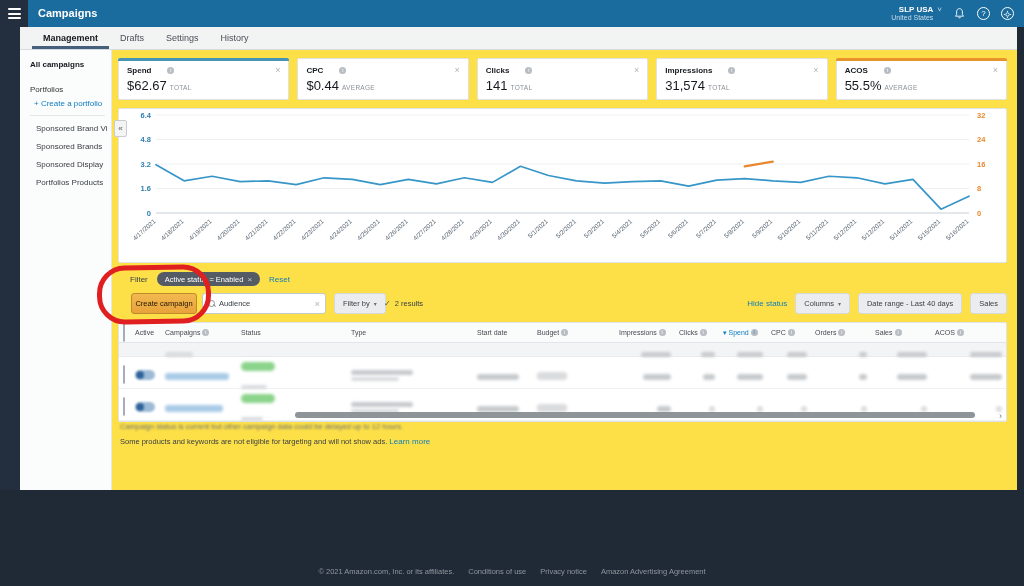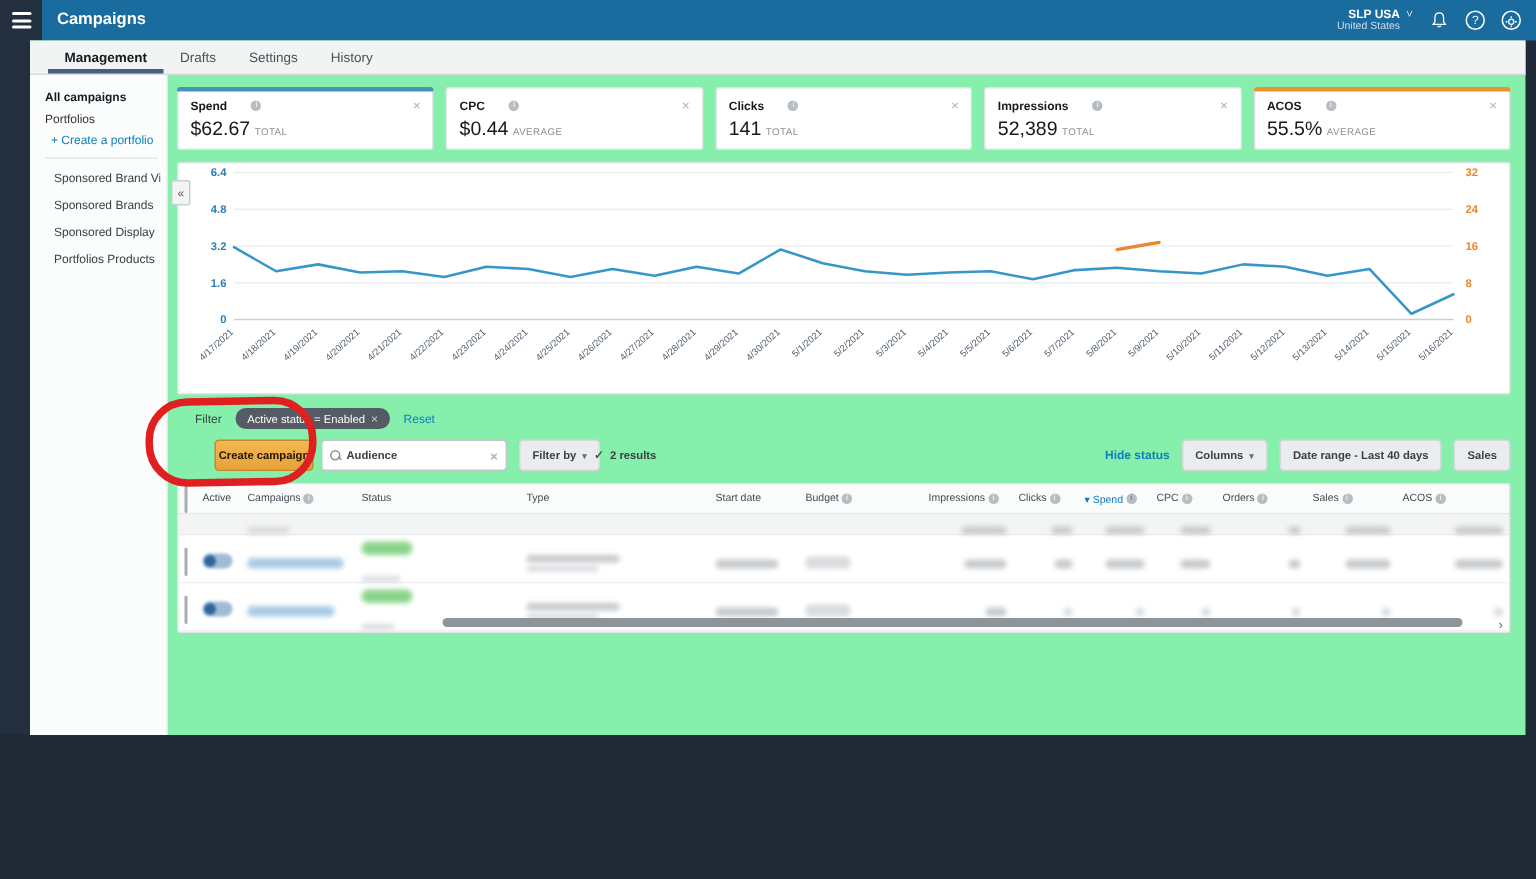--- a/index.html
+++ b/index.html
@@ -18,28 +18,28 @@
   .acct-name { font-size:8px; font-weight:bold; line-height:9px; }
   .acct-region { font-size:7px; color:#C9DEED; line-height:8px; }
   .acct-caret { font-size:8px; color:#C9DEED; }
   .hicon { width:13px; height:13px; border:1px solid #FFF; border-radius:50%; color:#FFF; font-size:8px; line-height:11px; text-align:center; cursor:pointer; display:inline-block; }
   .bell { width:13px; height:13px; cursor:pointer; }
 
   
   .rail { position:absolute; left:0; top:27px; width:20px; height:463px; background:#232F3E; }
 
   
-  .sheet { position:absolute; left:20px; top:27px; width:997px; height:463px; background:#86efac; }
+  .sheet { position:absolute; left:20px; top:27px; width:997px; height:463px; background:#fde047; }
   .tabbar { position:absolute; left:0; top:0; right:0; height:23px; background:#F2F3F3; border-bottom:1px solid #D8DBDD; display:flex; padding-left:12px; }
   .tab { padding:0 11px; font-size:9px; color:#4A5058; line-height:22px; cursor:pointer; border-bottom:3px solid transparent; }
   .tab.active { color:#16191F; font-weight:bold; border-bottom-color:#44607C; }
 
   .bodyrow { position:absolute; left:0; top:23px; right:0; bottom:0; display:flex; }
   .sidebar { width:92px; background:#FBFCFC; border-right:1px solid #E4E6E8; padding:10px 4px 0 10px; font-size:8px; color:#333; }
-  .sb-all { font-weight:bold; color:#16191F; margin-bottom:6px; cursor:pointer; }
+  .sb-all { font-weight:bold; color:#16191F; margin-bottom:16px; cursor:pointer; }
   .sb-port { margin-bottom:5px; }
   .sb-create { color:#0F7DBE; margin-left:4px; margin-bottom:7px; cursor:pointer; }
   .sb-div { border-top:1px solid #E4E6E8; margin:4px 2px 8px 0; }
   .sb-item { margin:0 0 9px 6px; color:#3A4046; cursor:pointer; white-space:nowrap; overflow:hidden; }
 
   .main { flex:1; position:relative; }
   .collapse-tab { position:absolute; left:2px; top:70px; width:13px; height:17px; background:#F4F4F4; border:1px solid #C9CDD1; border-radius:2px; font-size:8px; color:#555; text-align:center; line-height:15px; cursor:pointer; z-index:5; }
 
   
   .cards { position:absolute; left:6px; top:8px; right:10px; height:42px; display:flex; gap:8px; }
@@ -57,21 +57,21 @@
   .chartcard svg { position:absolute; inset:0; width:100%; height:100%; }
 
   
   .filterrow { position:absolute; left:18px; top:221px; height:16px; display:flex; align-items:center; gap:9px; }
   .filterlabel { font-size:8px; color:#3A4046; }
   .badge { background:#545B64; color:#FFF; font-size:7.5px; border-radius:9px; padding:2.5px 8px; display:flex; align-items:center; gap:4px; cursor:pointer; }
   .badge .x { color:#C9CDD1; font-size:8px; }
   .link { color:#0F7DBE; font-size:8px; cursor:pointer; text-decoration:none; }
 
   
-  .toolbar { position:absolute; left:18px; top:242px; right:10px; height:24px; display:flex; align-items:center;font-weight:bold; }
+  .toolbar { position:absolute; left:6px; top:242px; right:10px; height:24px; display:flex; align-items:center; }
   .btn-primary { position:absolute; left:13px; top:1px; height:21px; width:66px; background:linear-gradient(#F3B850,#E8A23A); border:1px solid #C18A2D; border-radius:3px; font-size:7.5px; color:#201505; text-align:center; line-height:19px; cursor:pointer; }
   .search { position:absolute; left:84px; top:1px; width:124px; height:21px; background:#FFF; border:1px solid #C3C8CC; border-radius:3px; display:flex; align-items:center; padding:0 5px; gap:4px; }
   .mag { width:7px; height:7px; flex:none; position:relative; }
   .mag::before { content:""; position:absolute; left:0; top:0; width:5px; height:5px; border:1px solid #8A9096; border-radius:50%; }
   .mag::after { content:""; position:absolute; left:5px; top:5px; width:3px; height:1px; background:#8A9096; transform:rotate(45deg); }
   .search-val { font-size:7.5px; color:#3A4046; flex:1; }
   .search-x { color:#AEB4BA; font-size:9px; cursor:pointer; }
   .btn { height:21px; background:#EBECED; border:1px solid #D6D9DC; border-radius:3px; font-size:7.5px; color:#3A4046; line-height:19px; padding:0 8px; cursor:pointer; white-space:nowrap; }
   .filterby { position:absolute; left:216px; top:1px; }
   .results { position:absolute; left:266px; top:0; height:23px; display:flex; align-items:center; gap:4px; font-size:7.5px; color:#3A4046; }
@@ -209,21 +209,21 @@
               </div>
             <div class="cval"><span>141</span><span class="csuf">TOTAL</span></div>
           </div>
           <div class="card">
             <i class="accent"></i>
             <div class="crow">
                 <span class="clabel">Impressions</span>
                 <span class="info-i">i</span>
                 <span class="card-x">×</span>
               </div>
-            <div class="cval"><span>52,389</span><span class="csuf">TOTAL</span></div>
+            <div class="cval"><span>31,574</span><span class="csuf">TOTAL</span></div>
           </div>
           <div class="card">
             <i class="accent" style="background: rgb(232, 147, 44);"></i>
             <div class="crow">
                 <span class="clabel">ACOS</span>
                 <span class="info-i">i</span>
                 <span class="card-x">×</span>
               </div>
             <div class="cval"><span>55.5%</span><span class="csuf">AVERAGE</span></div>
           </div>
@@ -416,20 +416,27 @@
             <div class="cell" style="text-align:right;padding-right:6px;"><i class="blob b-lt" style="width:6px;"></i></div>
             <div class="cell" style="text-align:right;padding-right:6px;"><i class="blob b-lt" style="width:6px;"></i></div>
             <div class="cell" style="text-align:right;padding-right:6px;"><i class="blob b-lt" style="width:6px;"></i></div>
             <div class="cell" style="text-align:right;padding-right:6px;"><i class="blob b-lt" style="width:6px;"></i></div>
           </div>
 
           <div class="hscroll-thumb"></div>
           <div class="hscroll-next">›</div>
         </div>
 
+        <div class="notes">
+          <div class="note1">Campaign status is current but other campaign data could be delayed up to 12 hours.</div>
+          <div class="note2"><span>Some products and keywords are not eligible for targeting and will not show ads.</span> <a class="link">Learn more</a></div>
+        </div>
 
       </div>
     </div>
   </div>
 
+  <div class="footer">
+    <span>© 2021 Amazon.com, Inc. or its affiliates.</span><span class="flink">Conditions of use</span><span class="flink">Privacy notice</span><span class="flink">Amazon Advertising Agreement</span>
+  </div>
 
   <div class="annotation"></div>
 </div>
 
 </body></html>

